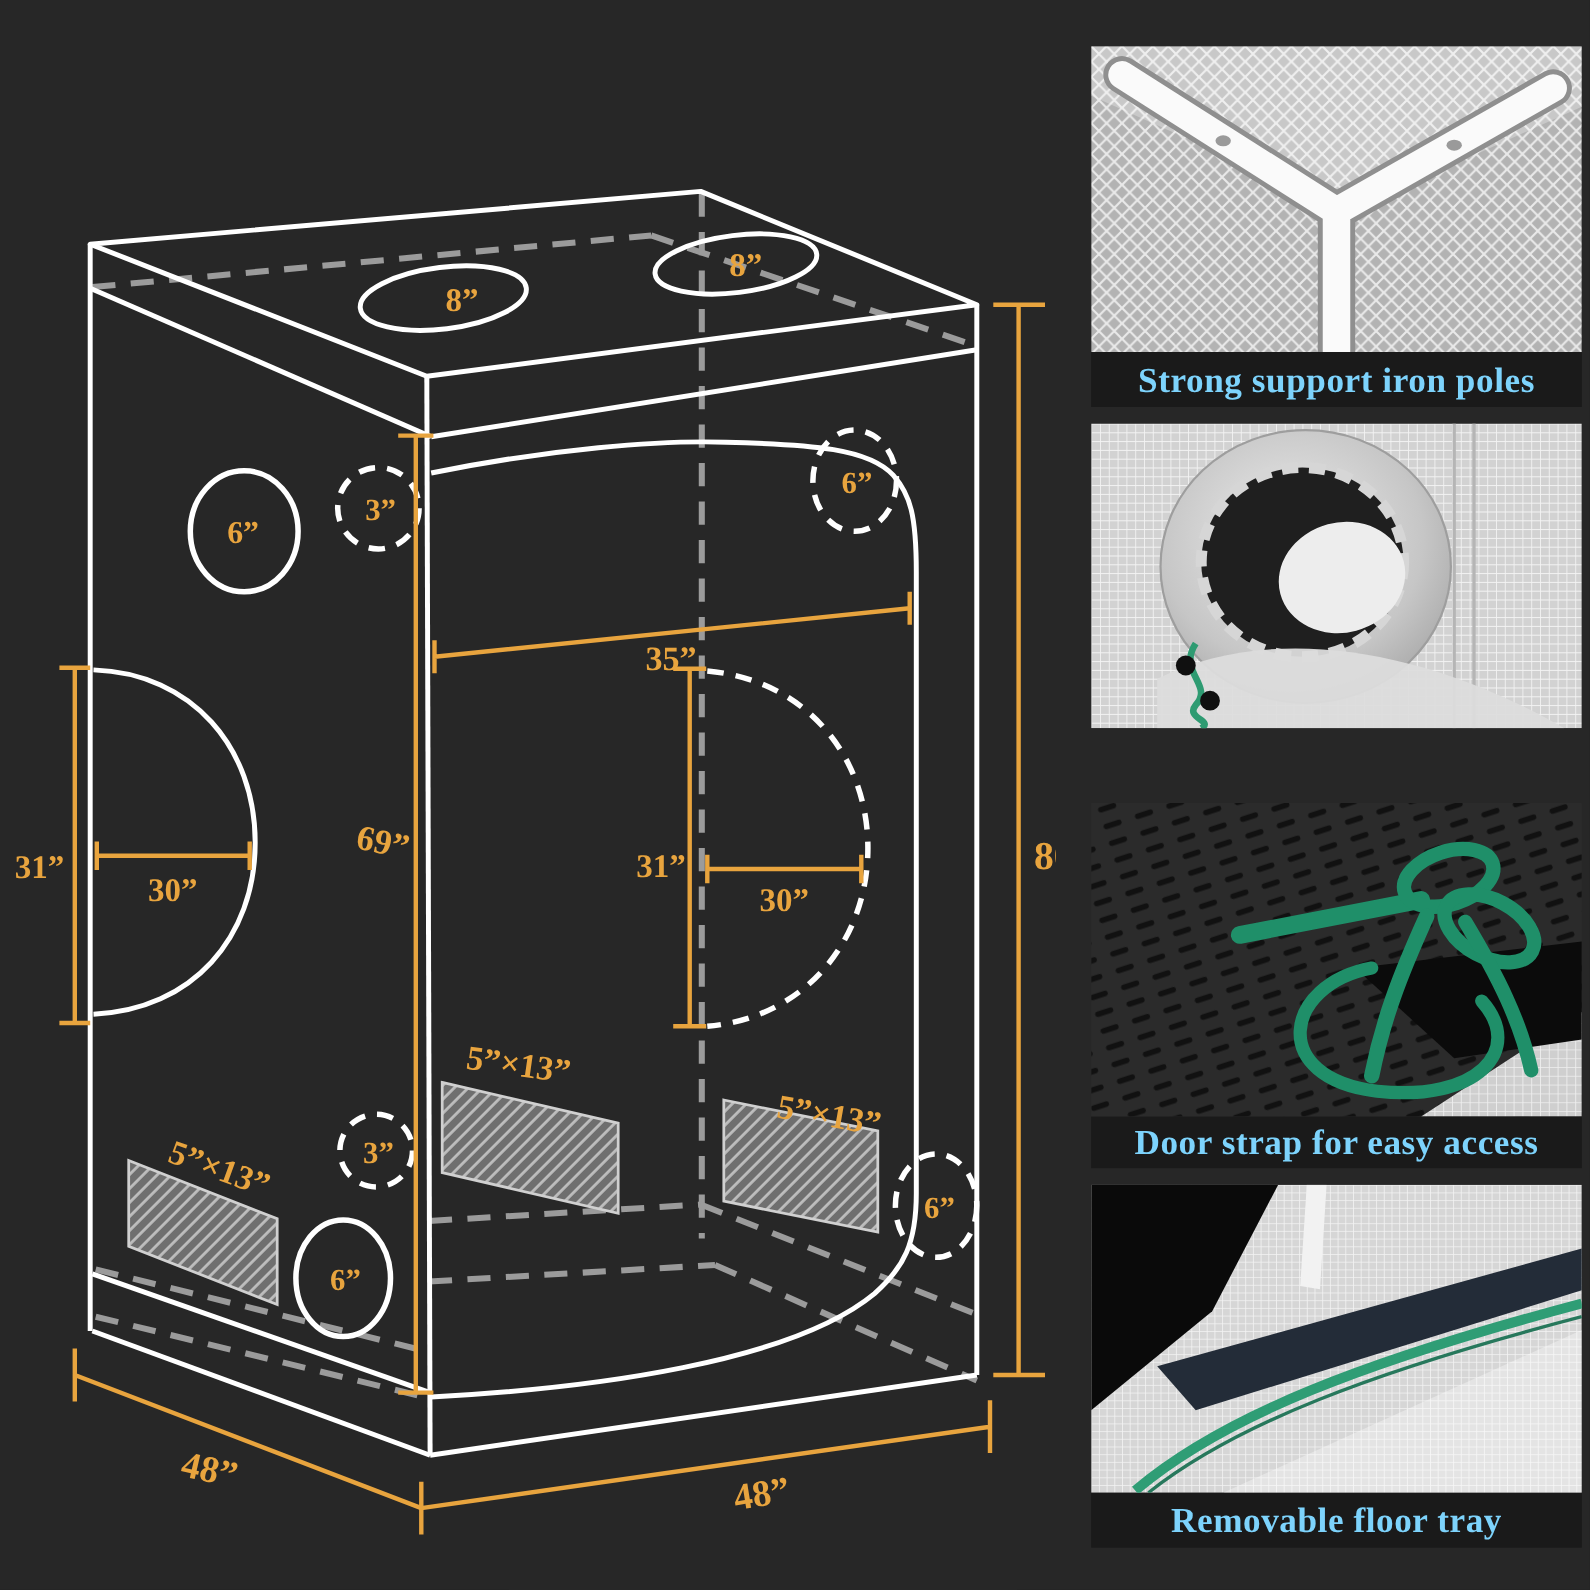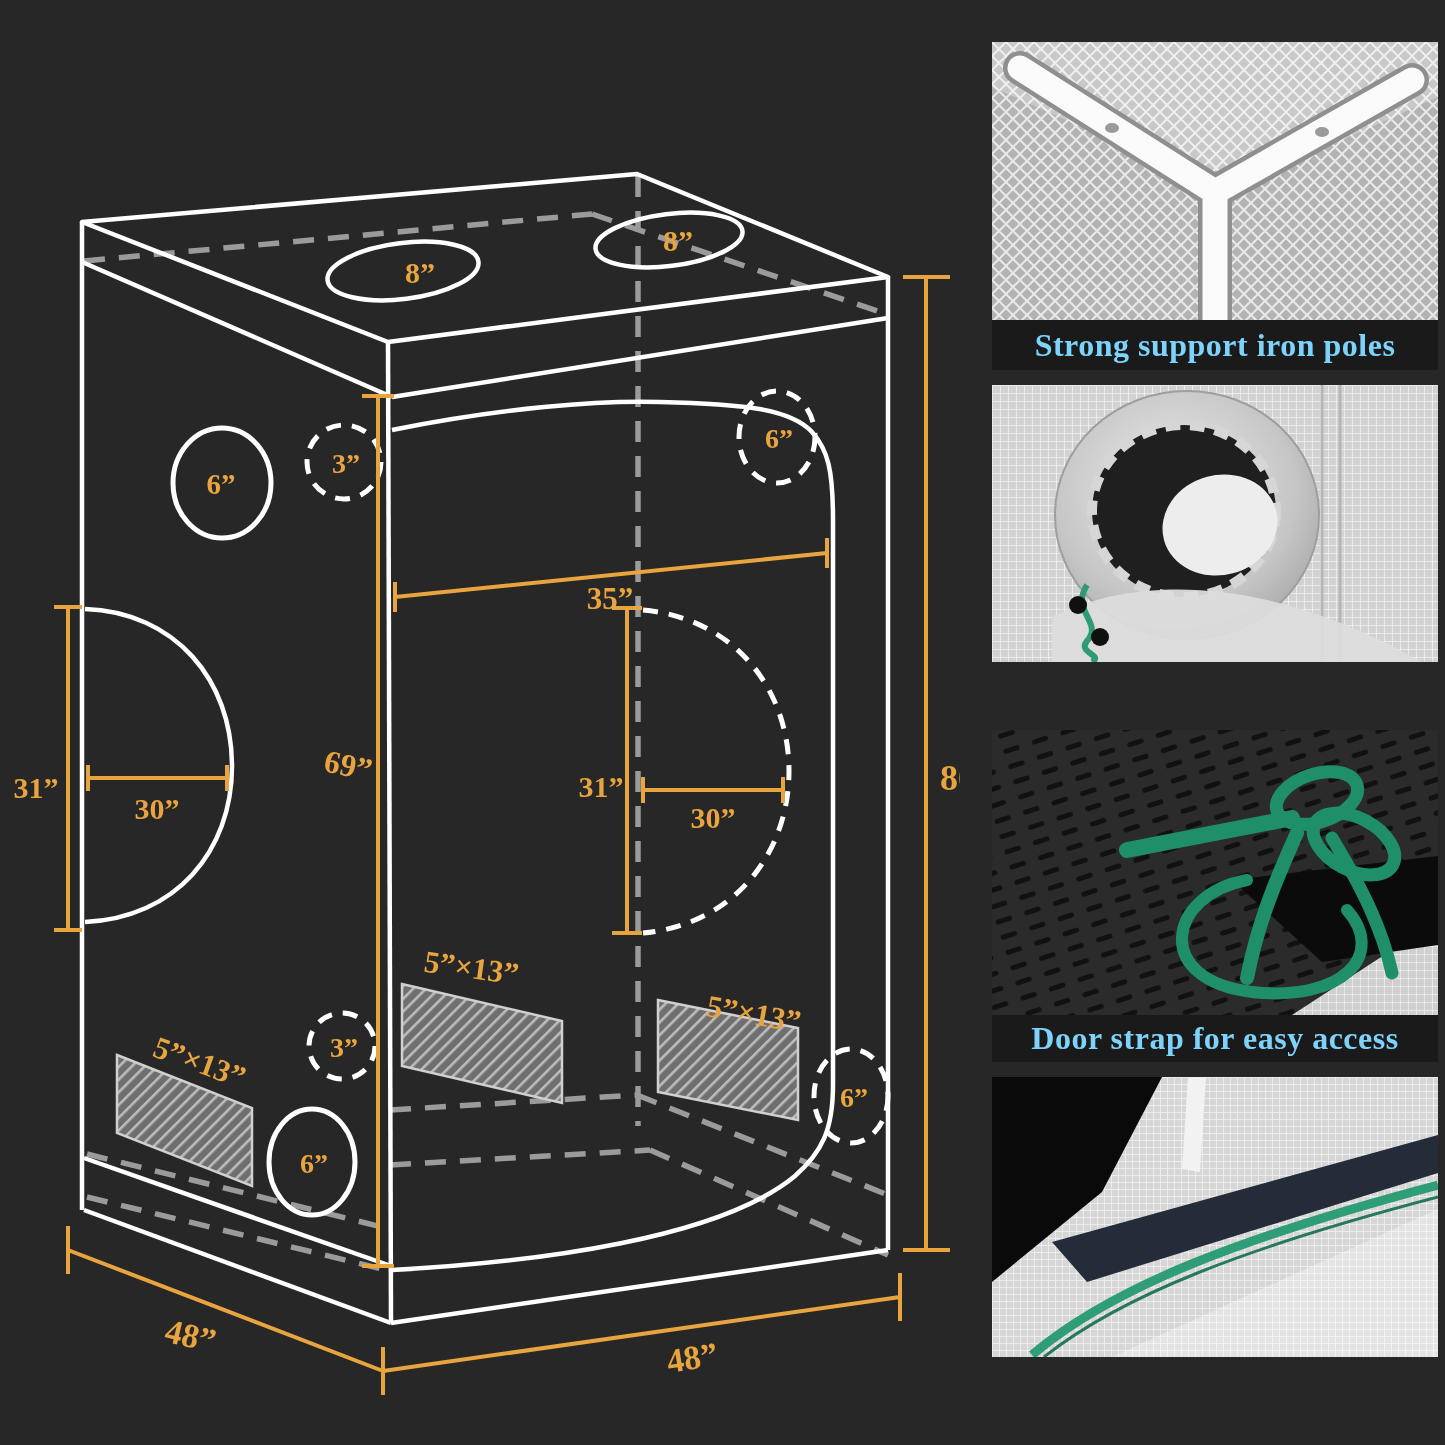--- a/index.html
+++ b/index.html
@@ -193,16 +193,17 @@
           </pattern>
         </defs>
         <rect width="446" height="280" fill="url(#mesh4)"></rect>
         <polygon points="120,280 446,132 446,280" fill="#ffffff" opacity="0.35"></polygon>
         <polygon points="0,0 170,0 110,115 0,205" fill="#0a0a0a"></polygon>
         <polygon points="60,165 446,58 446,96 95,205" fill="#232c38"></polygon>
         <polygon points="196,0 214,0 208,95 190,92" fill="#f2f2f2"></polygon>
         <path d="M40,278 C120,210 250,160 446,108" stroke="#2F9D75" stroke-width="9" fill="none"></path>
         <path d="M52,280 C130,218 255,170 446,120" stroke="#27785c" stroke-width="3" fill="none"></path>
       </svg>
+      <figcaption class="caption">Removable floor tray</figcaption>
     </figure>
 
   </div>
 </div>
 
 </body></html>

